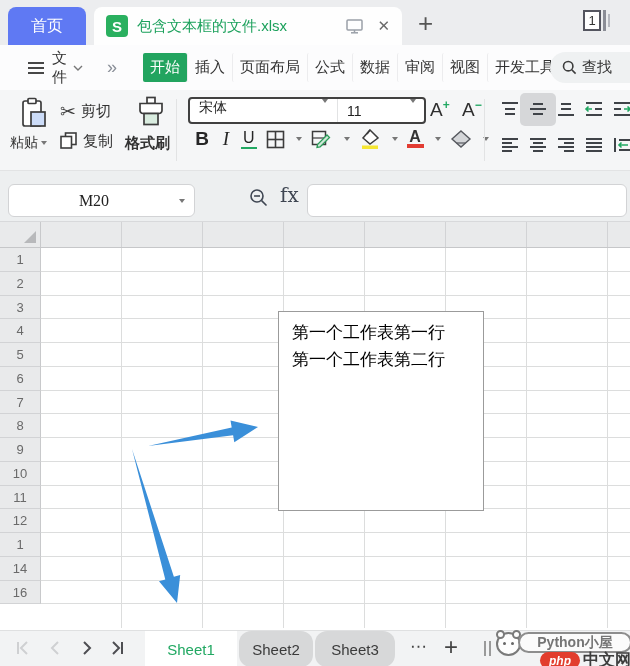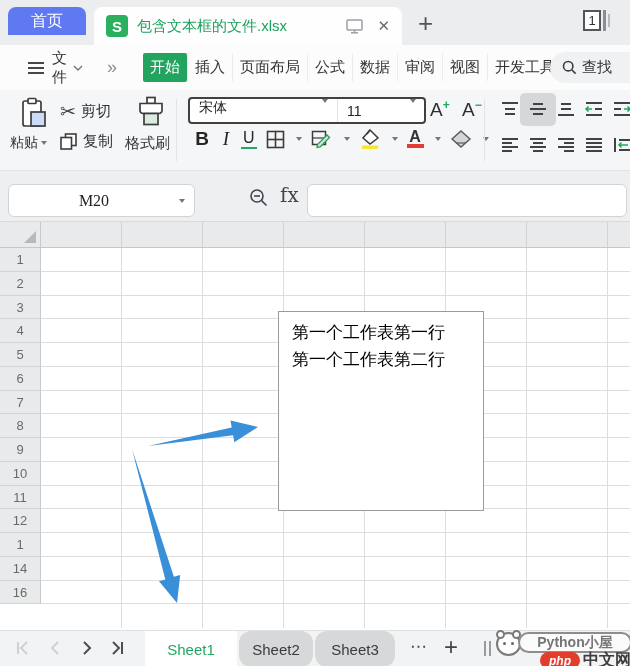--- a/index.html
+++ b/index.html
@@ -1,21 +1,21 @@
 <!DOCTYPE html>
 <html><head>
 <meta charset="utf-8">
 <style>
   * { margin:0; padding:0; box-sizing:border-box; }
   body { font-family:"Liberation Sans", sans-serif; background:#fff; }
   .screen { position:relative; width:630px; height:666px; overflow:hidden; background:#fff; }
 
   
   .titlebar { position:absolute; left:0; top:0; width:630px; height:45px; background:#ecedef; }
-  .home-tab { position:absolute; left:8px; top:7px; width:78px; height:28px; background:#5f79f3;
+  .home-tab { position:absolute; left:8px; top:7px; width:78px; height:38px; background:#5f79f3;
               border-radius:8px 8px 0 0; color:#fff; font-size:16px; display:flex; align-items:center; justify-content:center; }
   .doc-tab { position:absolute; left:94px; top:7px; width:308px; height:38px; background:#fefefe;
              border-radius:8px 8px 0 0; display:flex; align-items:center; padding:0 12px; }
   .s-logo { width:22px; height:22px; background:#2ab05f; border-radius:4px; color:#fff; font-weight:bold;
             font-size:15px; display:flex; align-items:center; justify-content:center; flex:0 0 auto; }
   .doc-name { color:#1ca15c; font-size:15px; margin-left:9px; flex:1; white-space:nowrap; overflow:hidden; }
   .monitor-icon { margin-right:14px; display:flex; }
   .tab-close { color:#6b6b6b; font-size:15px; cursor:default; }
   .new-tab { position:absolute; left:418px; top:8px; font-size:26px; color:#555; font-weight:300; }
   .win-badge { position:absolute; left:583px; top:10px; display:flex; align-items:center; }
@@ -40,24 +40,24 @@
   .search-pill { position:absolute; right:-14px; top:7px; height:31px; width:94px; background:#eff1f2;
                  border-radius:16px; display:flex; align-items:center; padding-left:12px; gap:5px; }
 
   
   .toolbar { position:absolute; left:0; top:90px; width:630px; height:81px; background:#f5f6f7;
              border-bottom:1px solid #e2e3e4; }
   .tsep { position:absolute; width:1px; height:62px; top:9px; background:#e2e3e4; }
   .paste-icon { position:absolute; left:16px; top:7px; }
   .paste-label { position:absolute; left:10px; top:44px; font-size:14px; color:#333; display:flex; align-items:center; gap:3px; }
   .cut-row { position:absolute; left:60px; top:10px; display:flex; align-items:center; gap:5px; font-size:15px; color:#333; }
-  .copy-row { position:absolute; left:60px; top:42px; display:flex; align-items:center; gap:6px; font-size:15px; color:#333; }
+  .copy-row { position:absolute; left:60px; top:42px; display:flex; align-items:flex-start; gap:6px; font-size:15px; color:#333; }
   .scissors { font-size:19px; color:#3c3c3c; }
   .fp-icon { position:absolute; left:137px; top:6px; }
-  .fp-label { position:absolute; left:125px; top:44px; font-size:15px; color:#333; }
+  .fp-label { position:absolute; left:125px; top:44px; font-size:15px; color:#333;font-weight:bold; }
   .font-box { position:absolute; left:188px; top:7px; width:238px; height:27px; background:#fff;
               border:2px solid #404040; border-radius:4px; display:flex; align-items:flex-start; }
   .font-name { flex:0 0 118px; padding-left:9px; font-size:14px; color:#222; }
   .font-size { flex:0 0 55px; padding-left:9px; font-size:14px; color:#222; border-left:1px solid #e2e3e4; height:100%; display:flex; align-items:center; }
   .caret { width:0; height:0; border-left:3.5px solid transparent; border-right:3.5px solid transparent; border-top:4px solid #777; display:inline-block; }
   .fb-caret1 { margin-left:14px; margin-right:9px; }
   .fb-caret2 { margin-left:auto; margin-right:8px; }
   .grow { position:absolute; left:430px; top:8px; font-size:19px; color:#2f2f2f; }
   .shrink { position:absolute; left:462px; top:8px; font-size:19px; color:#2f2f2f; }
   .sign-plus { color:#21a862; font-size:12px; vertical-align:super; font-weight:bold; }

